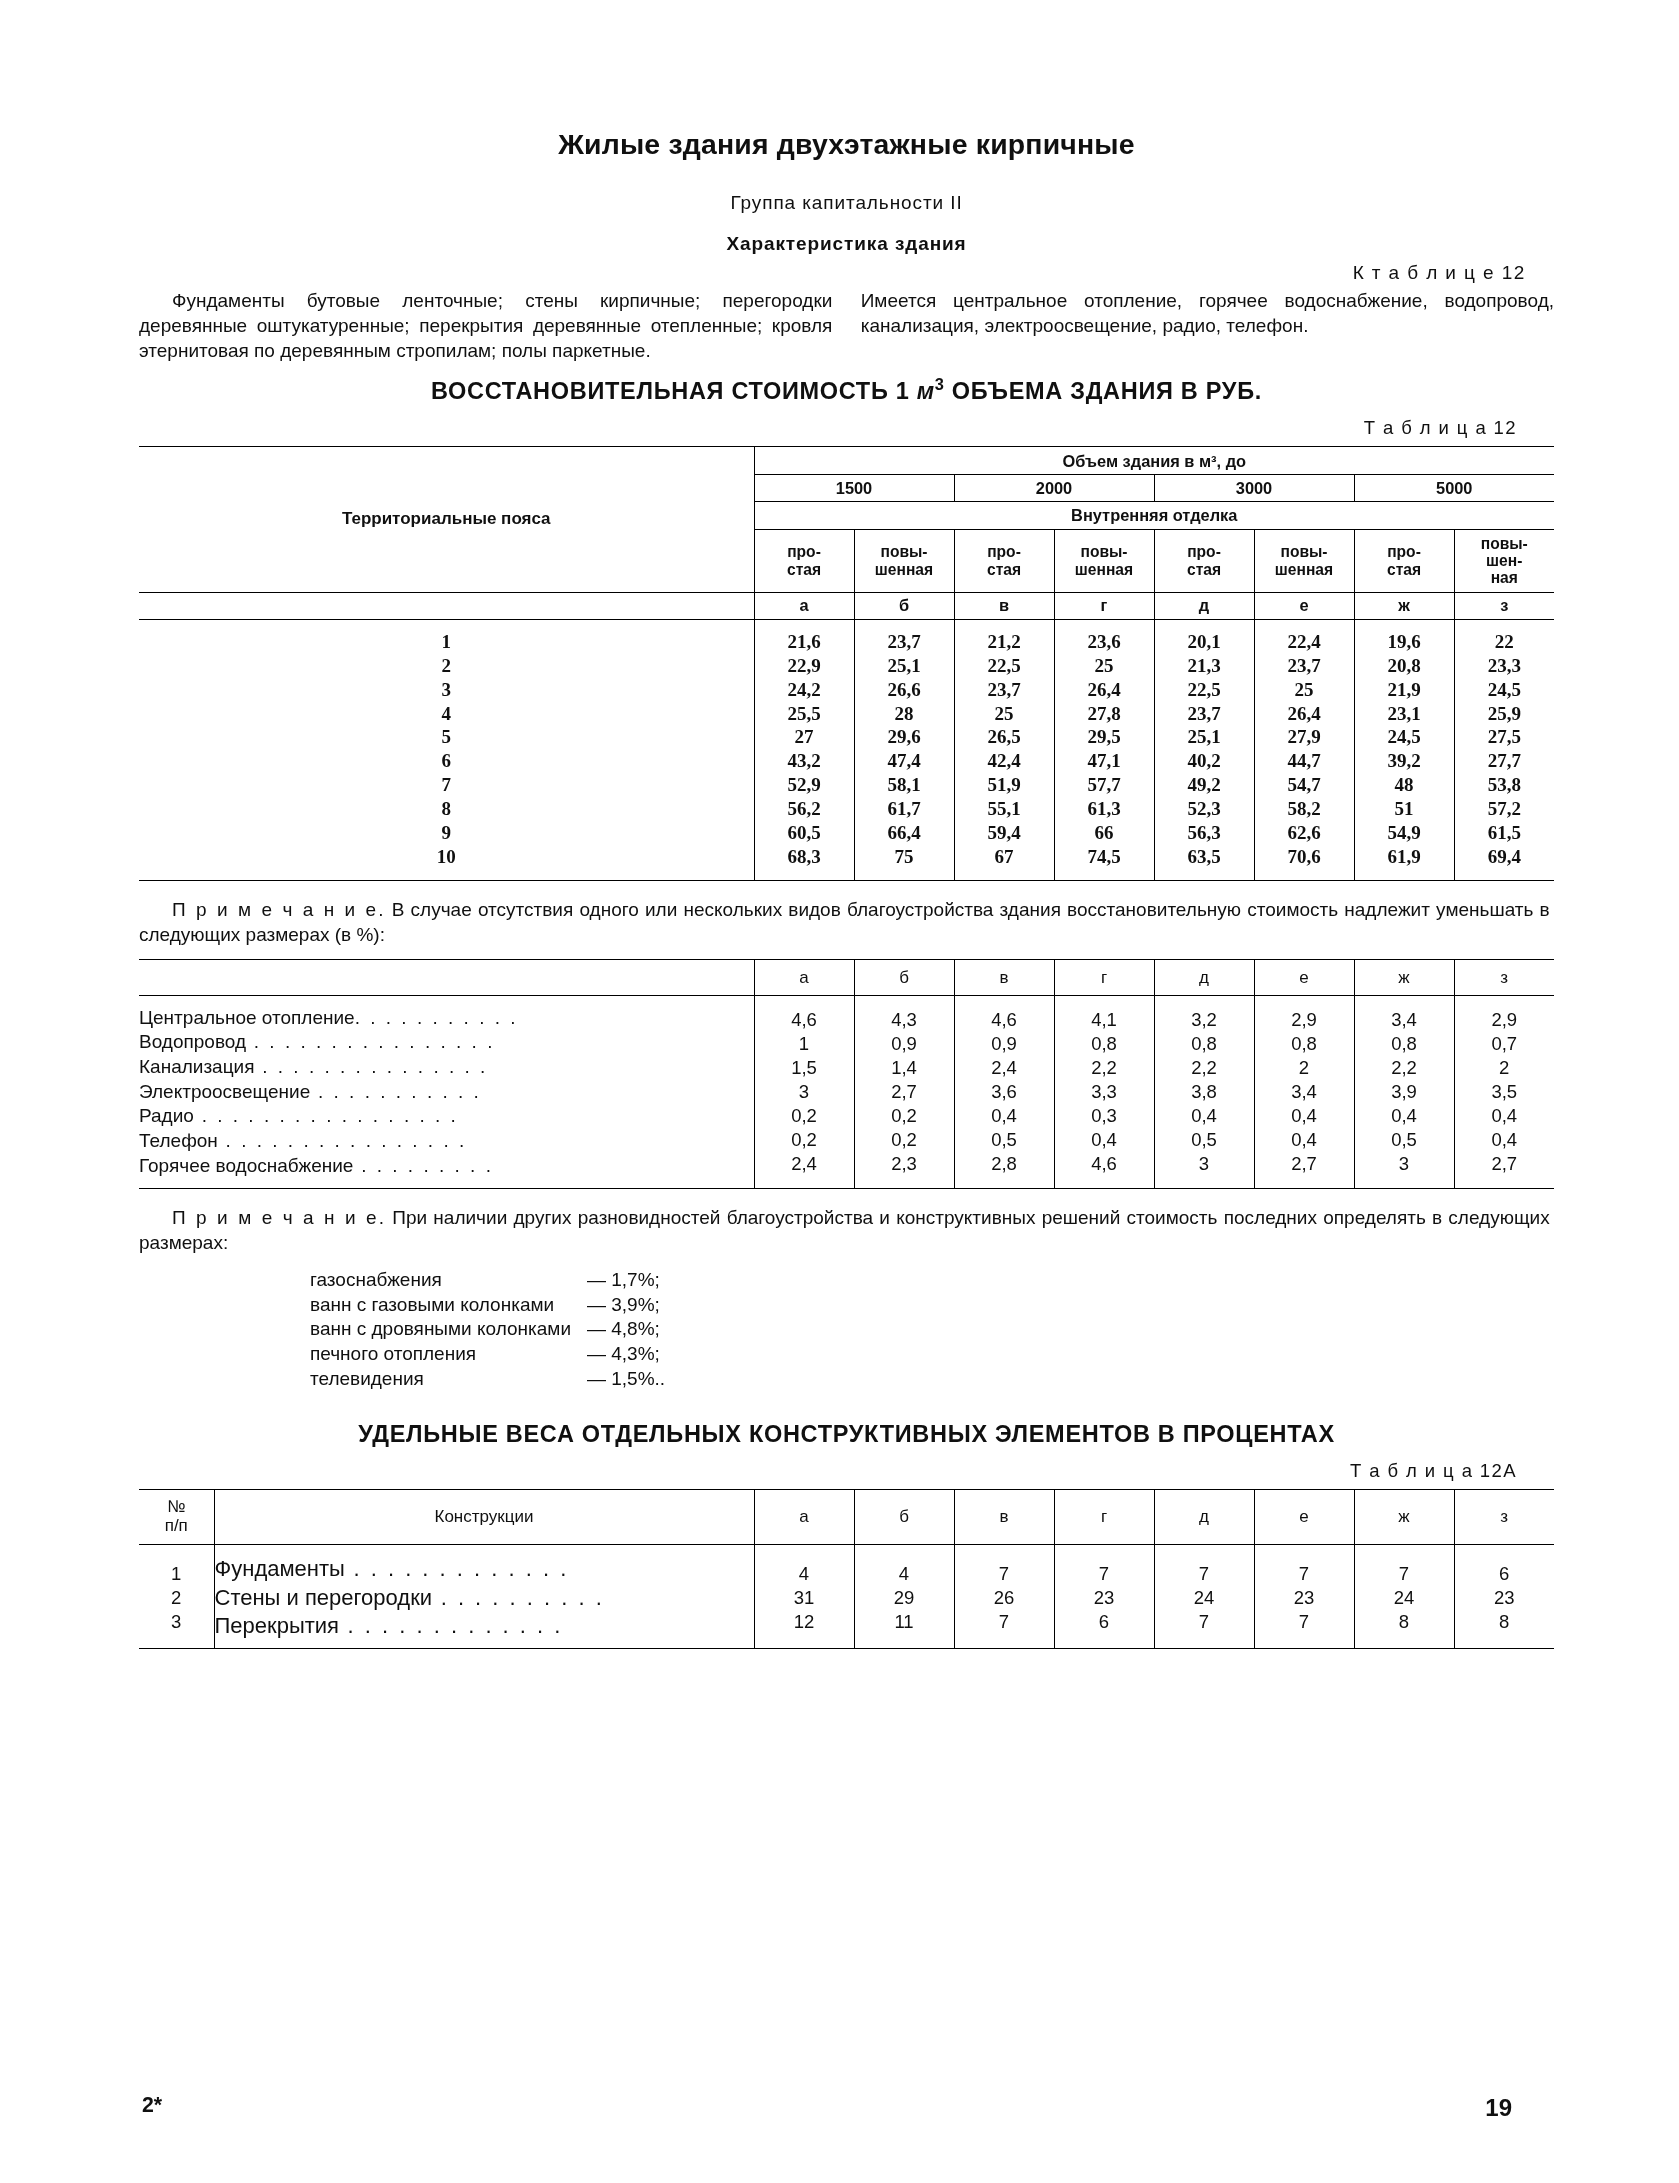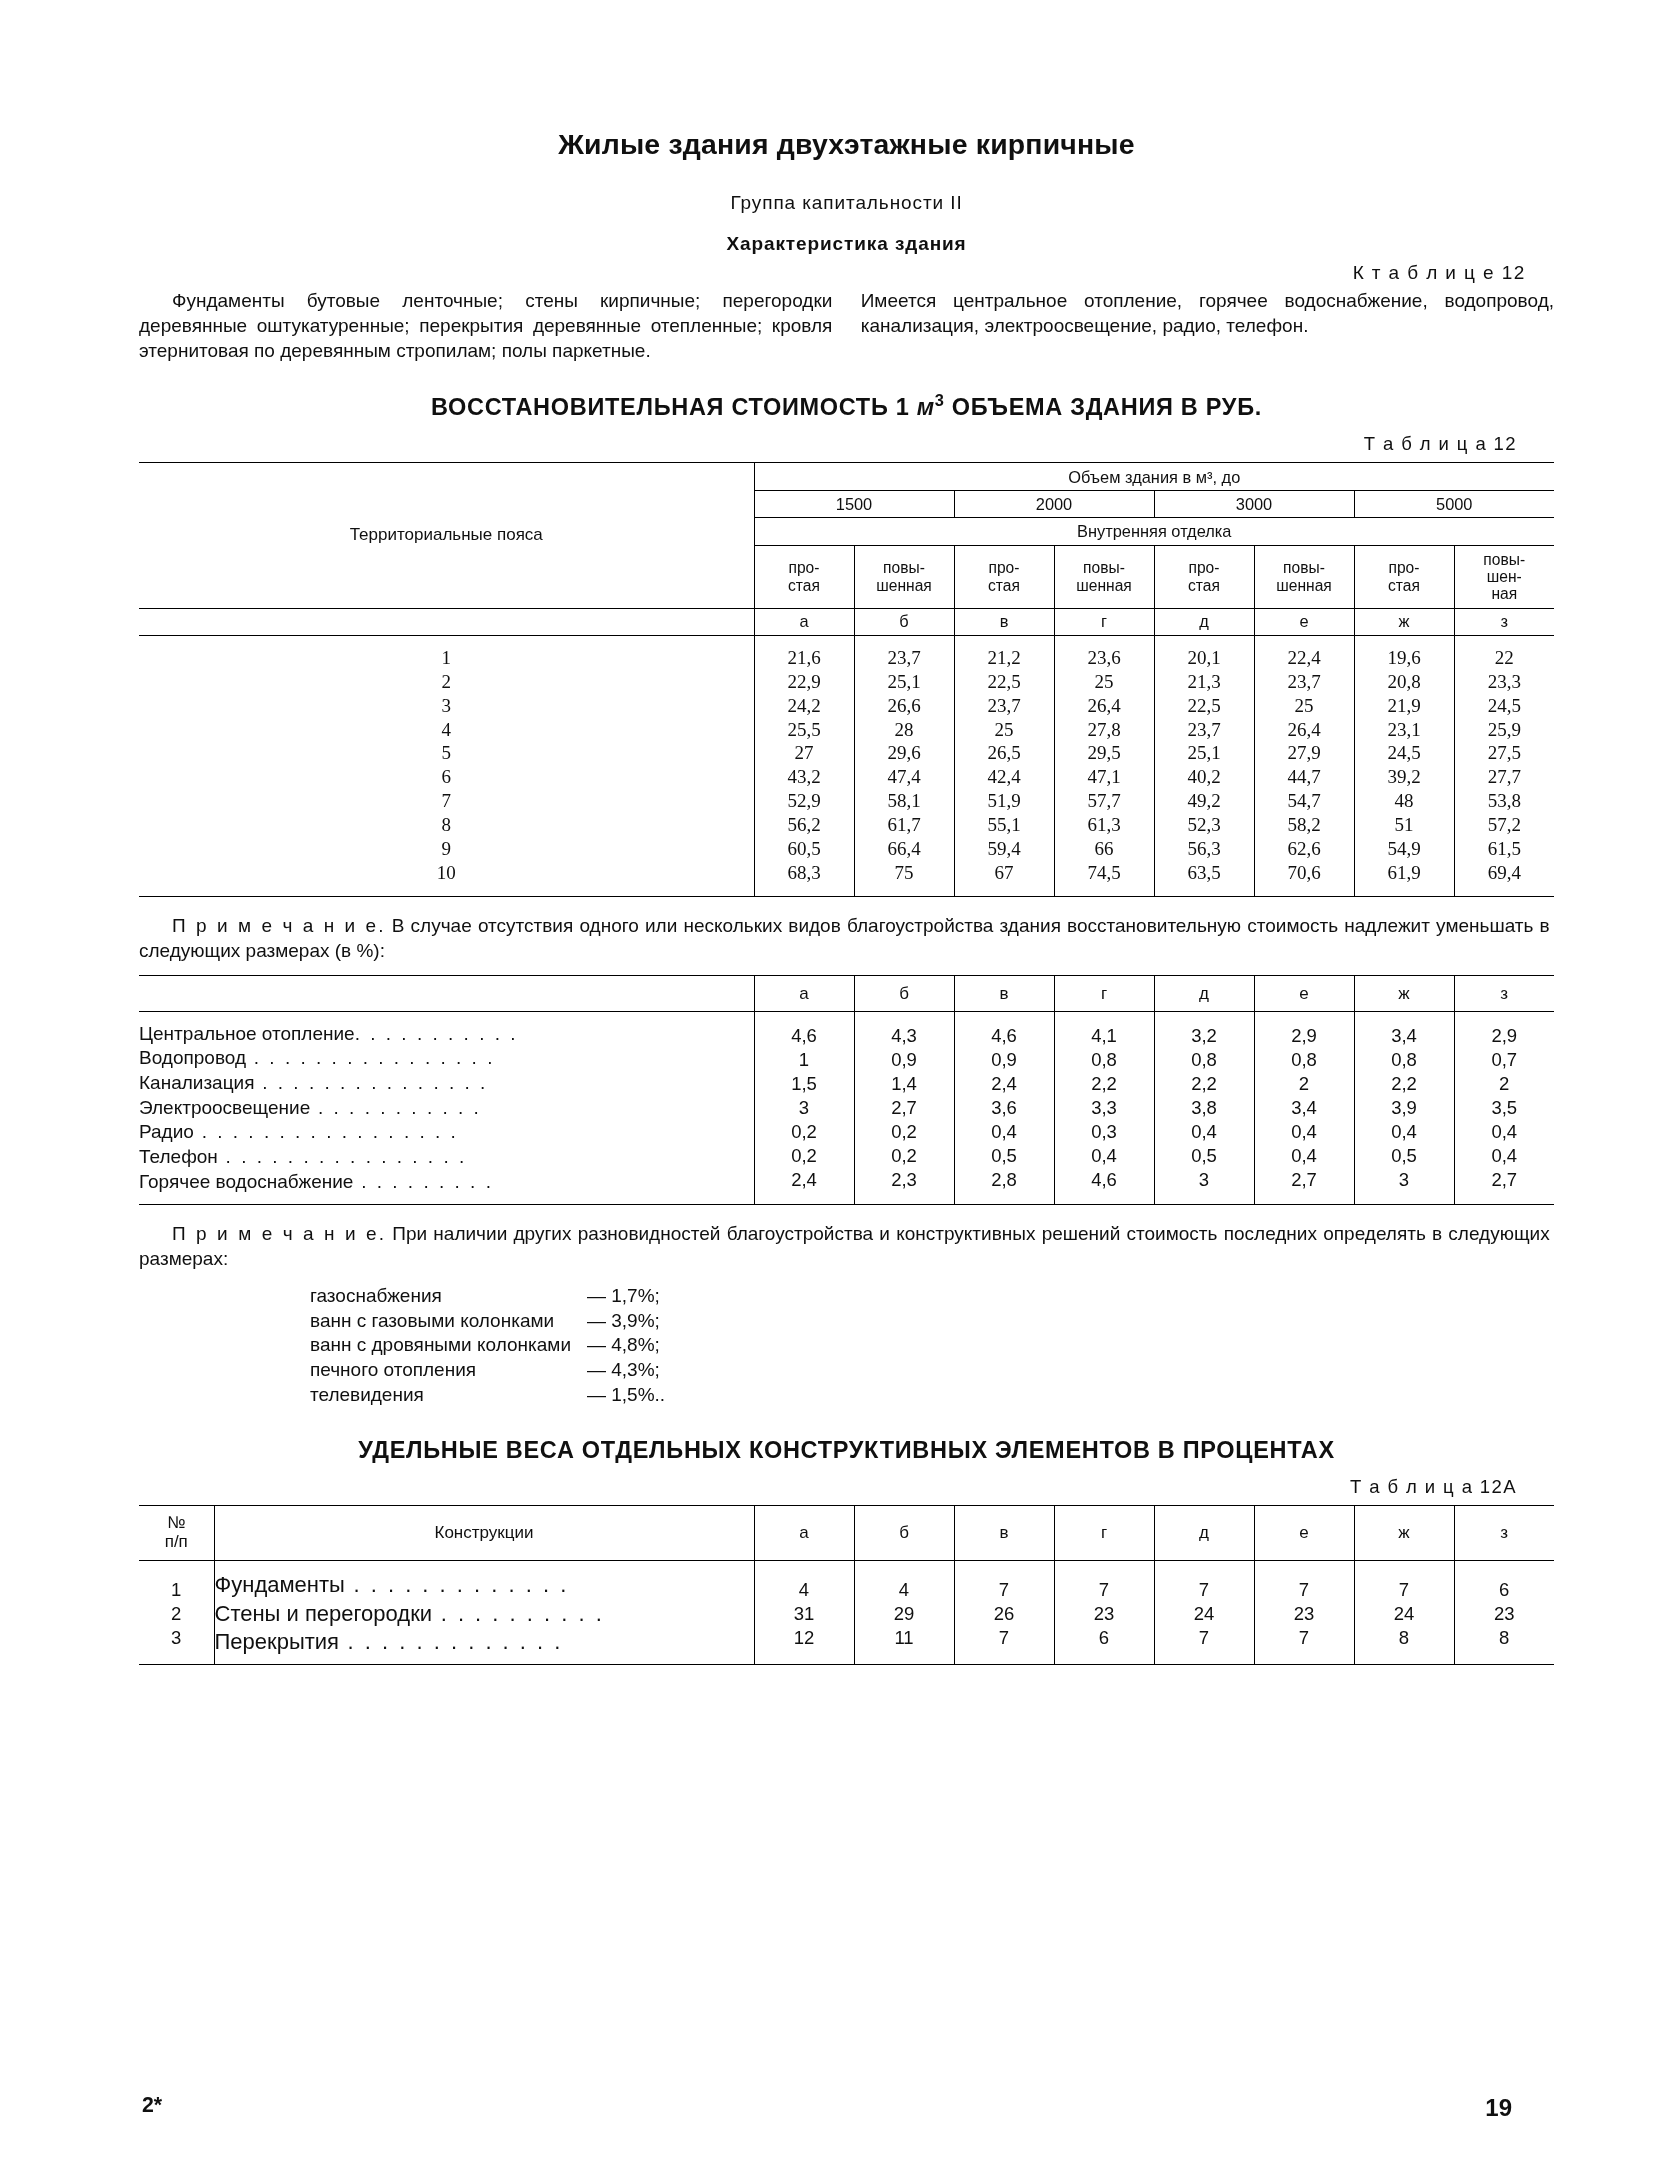--- a/index.html
+++ b/index.html
@@ -61,21 +61,21 @@
     margin: 0 28.4px 5.7px 0;
   }
 
   
   .two-col {
     display: flex;
     gap: 28.4px;
     font-family: "Liberation Sans", sans-serif;
     font-size: 19px;
     line-height: 1.30;
-    margin-bottom: 28px;
+    margin-bottom: 12px;
   }
   .two-col .col {
     flex: 1 1 0;
     text-align: justify;
   }
   .two-col .col p { margin: 0; }
   .indent { display: inline-block; width: 33px; }
 
   h2.section-title {
     font-family: "Liberation Sans", sans-serif;
@@ -100,21 +100,21 @@
   table {
     border-collapse: collapse;
     width: 100%;
     font-family: "Liberation Sans", sans-serif;
   }
   .t12 {
     border-top: 1.8px solid #000;
     border-bottom: 1.8px solid #000;
   }
   .t12 td, .t12 th {
-    font-weight: normal;
+    font-weight: bold;
     text-align: center;
     vertical-align: middle;
     padding: 1.4px 0;
   }
   .t12 .hdr-vol {
     font-size: 16.4px;
     border-bottom: 1.1px solid #000;
     padding: 5px 0 3.6px 0;
   }
   .t12 .hdr-num {

